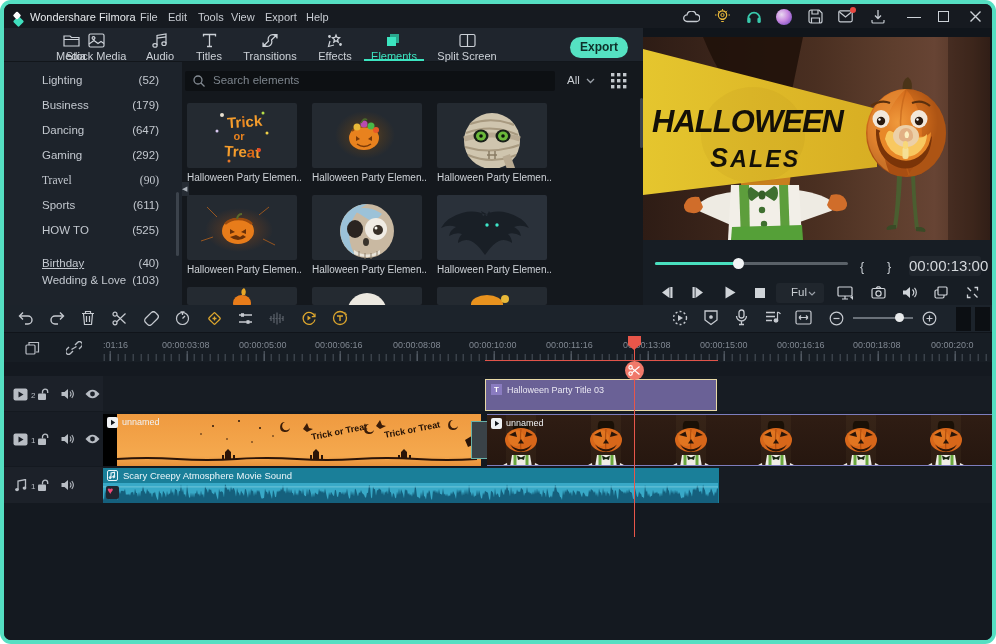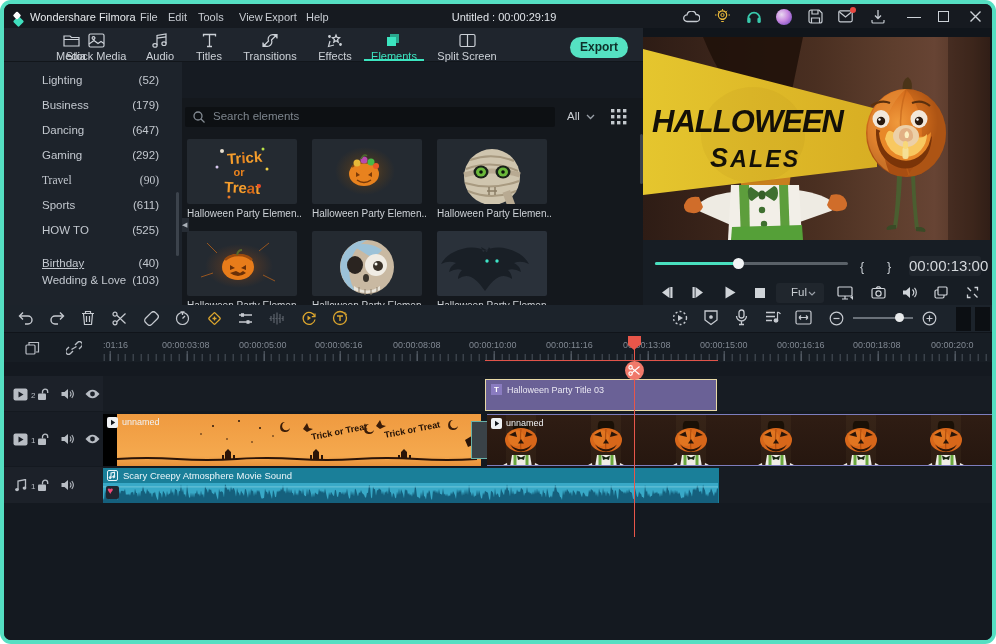--- a/index.html
+++ b/index.html
@@ -16,24 +16,23 @@
 
 <div class="abs" id="titlebar" style="left:0;top:0;width:988px;height:24px;background:#161a20;">
   <svg class="abs" style="left:6px;top:4px;" width="18" height="19" viewBox="0 0 18 19">
     <rect x="4.5" y="9.5" width="8" height="8" rx="1.5" transform="rotate(45 8.5 13.5)" fill="#40dfbe"></rect>
     <rect x="4" y="4.5" width="6" height="6" rx="1.2" transform="rotate(45 7 7.5)" fill="#ffffff"></rect>
   </svg>
   <span class="abs txt" style="left:26px;top:7px;color:#e6e9ec;">Wondershare Filmora</span>
   <span class="abs txt" style="left:136px;top:7px;">File</span>
   <span class="abs txt" style="left:164px;top:7px;">Edit</span>
   <span class="abs txt" style="left:194px;top:7px;">Tools</span>
-  <span class="abs txt" style="left:235px;top:7px;">View</span>
+  <span class="abs txt" style="left:227px;top:7px;">View</span>
   <span class="abs txt" style="left:261px;top:7px;">Export</span>
   <span class="abs txt" style="left:302px;top:7px;">Help</span>
-  <span class="abs txt" style="left:385px;top:7px;width:230px;text-align:center;color:#dfe3e8;font-size:11px;">Untitled : 00:00:29:19</span>
   <svg class="abs" style="left:679px;top:7px;" width="17" height="13" viewBox="0 0 17 13" fill="none" stroke="#c6cbd1" stroke-width="1.3">
           <path d="M4 10.5 a3.3 3.3 0 0 1 0-6.6 a4.6 4.6 0 0 1 9-0.4 a3.1 3.1 0 0 1 0.5 7 z"></path>
         </svg>
   <svg class="abs" style="left:711px;top:5px;" width="15" height="16" viewBox="0 0 15 16">
           <g fill="none" stroke="#e8b83a" stroke-width="1.2">
             <circle cx="7.5" cy="6" r="4.2"></circle>
             <path d="M5.8 10.5 h3.4 M6.2 12.5 h2.6"></path>
             <path d="M7.5 0 v1.6 M1.5 6 H0 M15 6 h-1.5 M2.8 1.8 l1 1 M12.2 1.8 l-1 1" stroke-width="1"></path>
           </g>
           <circle cx="7.5" cy="6" r="1.6" fill="none" stroke="#e8b83a" stroke-width="1"></circle>
@@ -124,21 +123,21 @@
   <div class="si" style="top:62px;">Dancing<b>(647)</b></div>
   <div class="si" style="top:87px;">Gaming<b>(292)</b></div>
   <div class="si" style="top:112px;font-family:Liberation Serif, serif;">Travel<b>(90)</b></div>
   <div class="si" style="top:137px;">Sports<b>(611)</b></div>
   <div class="si" style="top:162px;">HOW TO<b>(525)</b></div>
   <div class="si" style="top:195px;text-decoration:underline;">Birthday<b>(40)</b></div>
   <div class="si" style="top:212px;">Wedding &amp; Love<b>(103)</b></div>
   <div class="abs" style="left:172px;top:130px;width:3px;height:64px;background:#3c434c;border-radius:2px;"></div>
 </div>
 
-<div class="abs" id="content" style="left:178px;top:58px;width:461px;height:243px;background:#14181d;overflow:hidden;margin-top:36px;">
+<div class="abs" id="content" style="left:178px;top:58px;width:461px;height:243px;background:#14181d;overflow:hidden;">
 
   <div class="abs" style="left:3px;top:9px;width:370px;height:20px;background:#0d1013;border-radius:2px;">
     <svg class="abs" style="left:7px;top:3px;" width="14" height="14" viewBox="0 0 14 14" fill="none" stroke="#848b93" stroke-width="1.3">
             <circle cx="6" cy="6" r="4"></circle>
             <line x1="9" y1="9" x2="12.5" y2="12.5"></line>
           </svg>
     <span class="abs" style="left:28px;top:3px;font-size:11.5px;color:#7d858d;">Search elements</span>
   </div>
   <span class="abs" style="left:385px;top:12px;font-size:11.5px;color:#c9cdd2;">All</span>
   <svg class="abs" style="left:404px;top:16px;" width="9" height="6" viewBox="0 0 9 6" fill="none" stroke="#9aa0a8" stroke-width="1.3">

